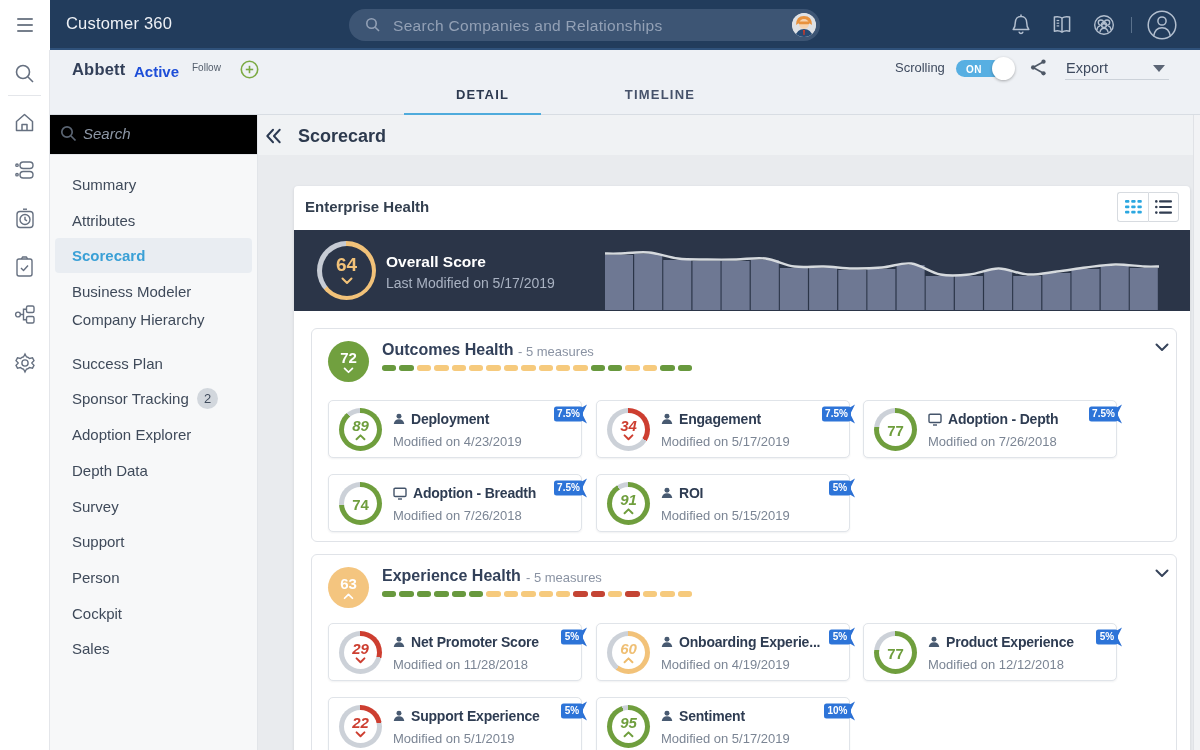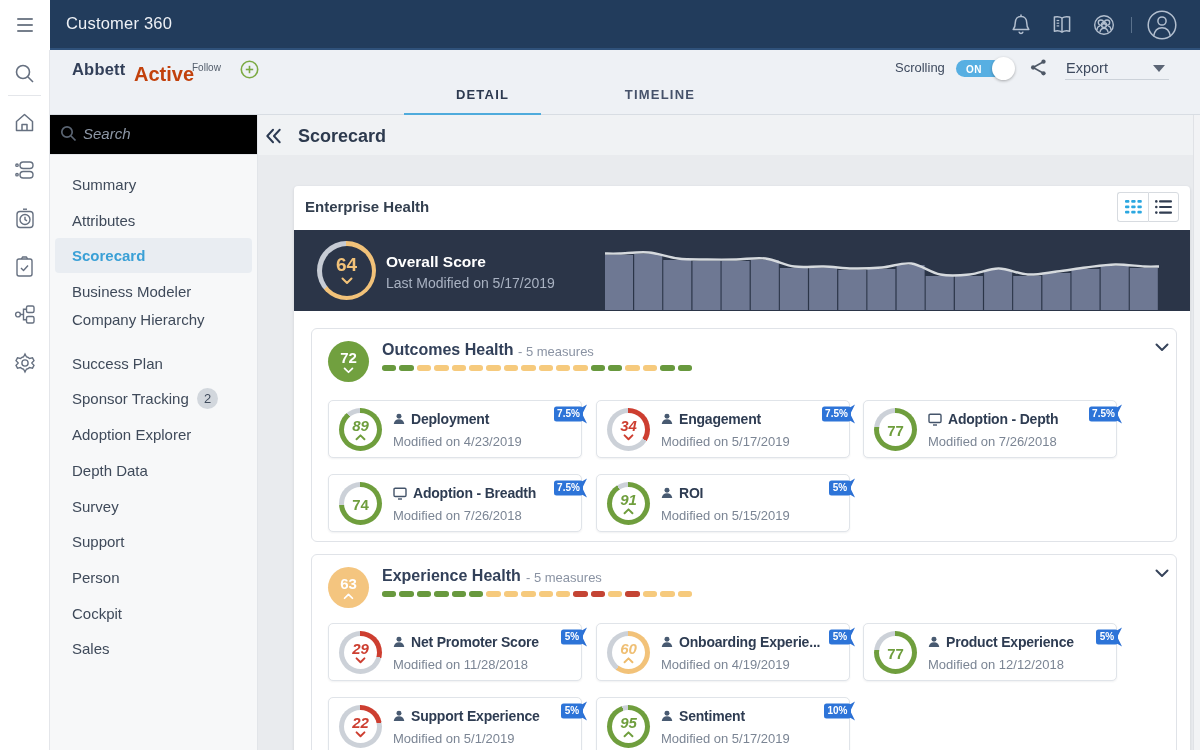--- a/index.html
+++ b/index.html
@@ -19,21 +19,21 @@
 #hdivider { position:absolute; left:1131px; top:17px; width:1px; height:16px; background:#5a718c; }
 
 
 #leftrail { position:absolute; left:0; top:50px; width:50px; height:700px; background:#fff; border-right:1px solid #e4e6ea; }
 #leftrail .ric { position:absolute; left:0; width:49px; display:flex; justify-content:center; }
 #raildiv { position:absolute; left:8px; top:45px; width:33px; height:1px; background:#e4e6ea; }
 
 
 #toolbar { position:absolute; left:50px; top:50px; width:1150px; height:65px; background:#eef1f5; border-bottom:1px solid #d8dde3; }
 #abbett { position:absolute; left:22px; top:10px; font-size:16.5px; font-weight:700; color:#323f58; letter-spacing:.2px; }
-#active { position:absolute; left:84px; top:12.5px; font-size:20px; font-weight:600; color:#c2410c; }
+#active { position:absolute; left:84px; top:12.5px; font-size:15px; font-weight:600; color:#1d4ed8; }
 #follow { position:absolute; left:142px; top:12px; font-size:10px; color:#535e6c; }
 #followplus { position:absolute; left:190px; top:10px; }
 .tab { position:absolute; top:37px; font-size:13px; font-weight:600; letter-spacing:1.2px; }
 #tabdetail { left:364px; width:137px; text-align:center; color:#2d3a50; }
 #tabtimeline { left:545px; width:130px; text-align:center; color:#46526a; }
 #tabline { position:absolute; left:354px; top:63px; width:137px; height:3px; background:#4fabdc; }
 #scrolltxt { position:absolute; left:845px; top:10px; font-size:13px; color:#3f4b5f; }
 #toggle { position:absolute; left:906px; top:10px; width:50px; height:17px; border-radius:9px; background:#57afe2; }
 #toggle .on { position:absolute; left:10px; top:3.5px; font-size:10px; font-weight:700; color:#fff; letter-spacing:.5px; }
 #toggle .knob { position:absolute; right:-9px; top:-3px; width:23px; height:23px; border-radius:50%; background:#fff; box-shadow:0 1px 3px rgba(0,0,0,.3); }
@@ -101,20 +101,37 @@
 </head>
 <body>
 
 <div id="topbar">
   <div id="hambox">
       <span style="top:18px"></span>
       <span style="top:24px"></span>
       <span style="top:30px"></span>
     </div>
   <div id="title360">Customer 360</div>
+  <div id="hsearch">
+    <svg class="mag" width="16" height="16" viewBox="0 0 16 16" fill="none" stroke="#93a1b6" stroke-width="1.6">
+        <circle cx="6.5" cy="6.5" r="4.7"></circle>
+        <line x1="10.2" y1="10.2" x2="14" y2="14"></line>
+      </svg>
+    <span class="ph">Search Companies and Relationships</span>
+    <div id="havatar">
+      <svg width="24" height="24" viewBox="0 0 24 24">
+        <circle cx="12" cy="12" r="12" fill="#dfe1e4"></circle>
+        <path d="M4 12 Q4 3 12 3 Q20 3 20 12 L17 10 L7 10 Z" fill="#e8923d"></path>
+        <circle cx="12" cy="11" r="5" fill="#f6d3ae"></circle>
+        <rect x="6.5" y="8.6" width="11" height="2.6" rx="1.3" fill="#e8923d"></rect>
+        <path d="M3 24 Q5 16 12 16 Q19 16 21 24 Z" fill="#274a73"></path>
+        <path d="M11 17 L13 17 L12.6 22 L11.4 22 Z" fill="#c23b2e"></path>
+      </svg>
+    </div>
+  </div>
   <div class="hicon" style="left:1009px; width:24px;">
     <svg width="20" height="22" viewBox="0 0 20 22" fill="none" stroke="#b3bfcf" stroke-width="1.5" stroke-linecap="round" stroke-linejoin="round">
       <path d="M10 2.5 C6 2.5 4.3 5.5 4.3 8.5 C4.3 12.5 3 14.5 2.2 15.5 L17.8 15.5 C17 14.5 15.7 12.5 15.7 8.5 C15.7 5.5 14 2.5 10 2.5 Z"></path>
       <path d="M8.2 18.2 a1.9 1.9 0 0 0 3.6 0"></path>
       <line x1="10" y1="1" x2="10" y2="2.3"></line>
     </svg>
   </div>
   <div class="hicon" style="left:1050px; width:24px;">
     <svg width="22" height="20" viewBox="0 0 22 20" fill="none" stroke="#b3bfcf" stroke-width="1.5" stroke-linejoin="round">
       <path d="M11 3 C9 1.6 6 1.4 3.4 2 L3.4 16.2 C6 15.6 9 15.8 11 17.2 C13 15.8 16 15.6 18.6 16.2 L18.6 2 C16 1.4 13 1.6 11 3 Z"></path>

